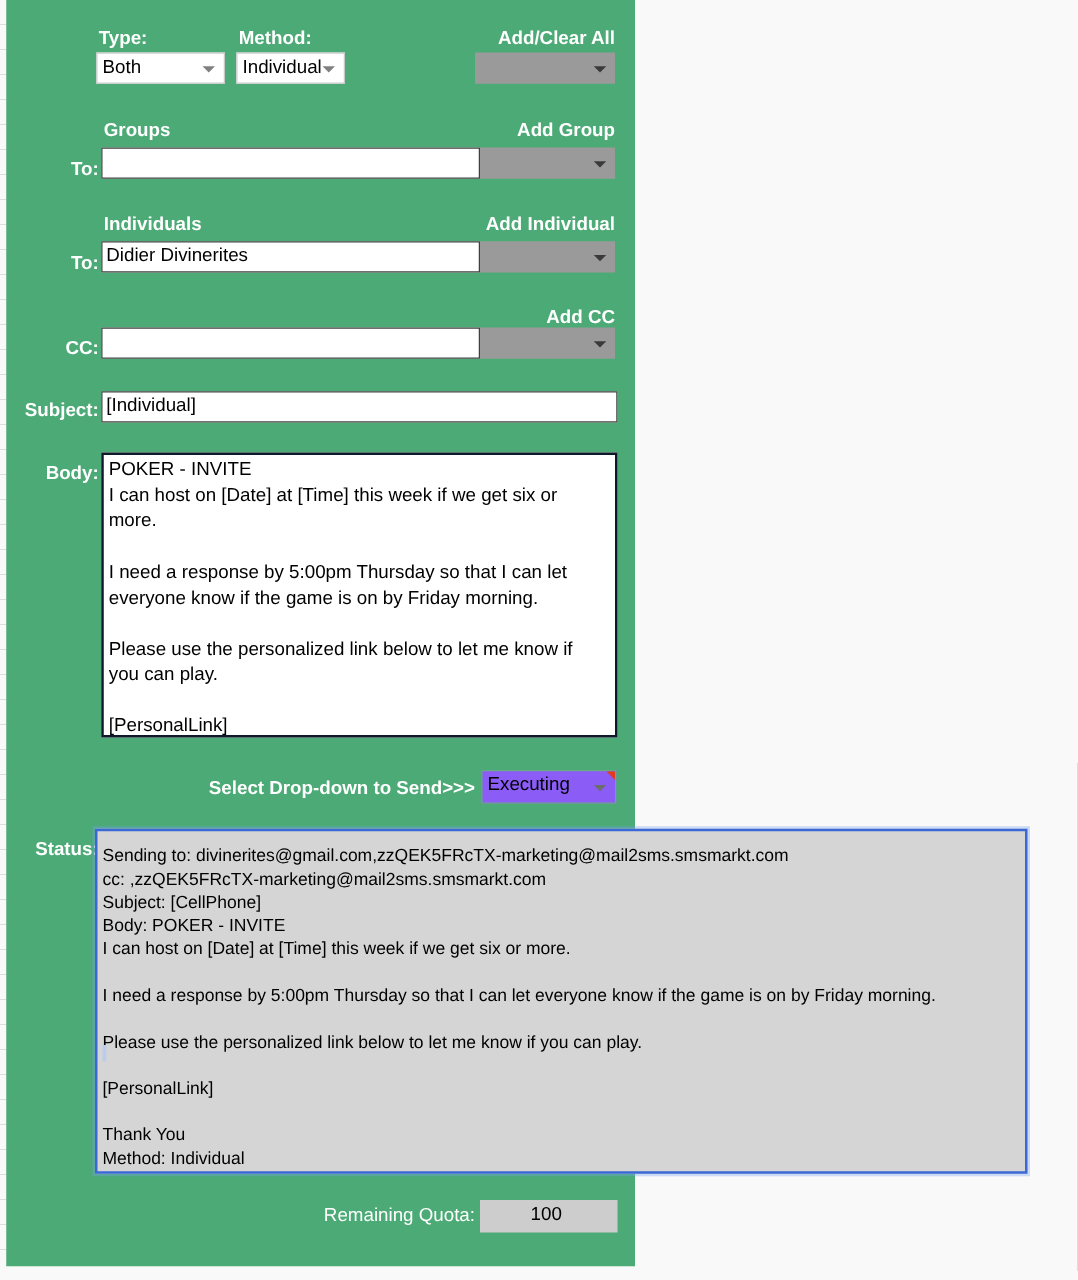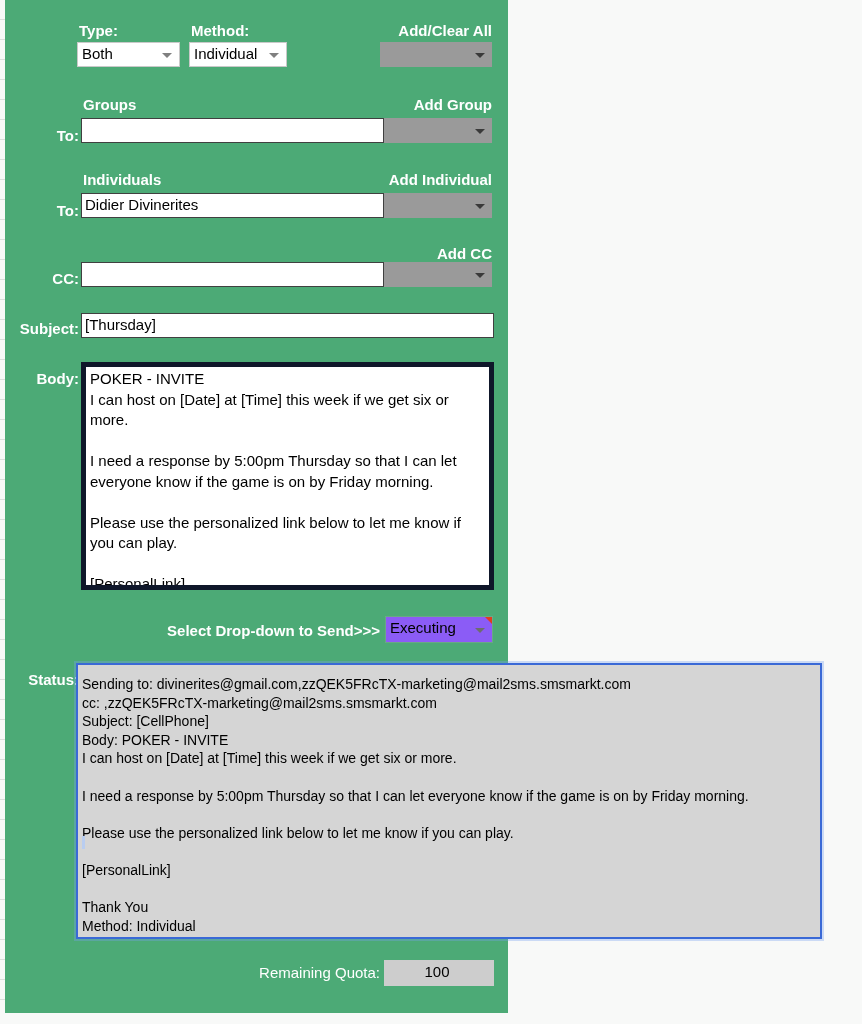--- a/index.html
+++ b/index.html
@@ -118,21 +118,21 @@
     right: 0; top: 0;
     width: 0; height: 0;
     border-left: 7px solid transparent;
     border-top: 7px solid #e23b1e;
   }
 
   
   #body-textarea {
     position: absolute;
     background: #ffffff;
-    border: 5px solid #0f172a;
+    border: 2px solid #0f172a;
     box-sizing: border-box;
     font-size: 15px;
     line-height: 20.5px;
     color: #000000;
     padding: 2px 4px;
     white-space: pre-wrap;
     overflow: hidden;
   }
 
   
@@ -187,21 +187,21 @@
 
 <div id="panel">
 
   <div class="lbl head" style="left:74px; top:22px;">Type:</div>
   <div class="sel" style="left:72px; top:42px; width:103px; height:25px;">
     <span>Both</span>
     <span class="arw"></span>
   </div>
 
   <div class="lbl head" style="left:186px; top:22px;">Method:</div>
-  <div class="sel" style="left:184px; top:42px; width:98px; height:25px;">
+  <div class="sel" style="left:184px; top:42px; width:87px; height:25px;">
     <span>Individual</span>
     <span class="arw"></span>
   </div>
 
   <div class="lbl head right" style="left:300px; top:22px; width:187px;">Add/Clear All</div>
   <div class="gbtn" style="left:375px; top:42px; width:112px; height:25px;">
     <span class="arw"></span>
   </div>
 
   <div class="lbl head" style="left:78px; top:96px;">Groups</div>
@@ -221,21 +221,21 @@
   </div>
 
   <div class="lbl head right" style="left:300px; top:245px; width:187px;">Add CC</div>
   <div class="lbl" style="left:0px; top:270px; width:74px;">CC:</div>
   <div class="tbox" style="left:76px; top:262px; width:303px; height:25px;"></div>
   <div class="gbtn" style="left:379px; top:262px; width:108px; height:25px;">
     <span class="arw"></span>
   </div>
 
   <div class="lbl" style="left:0px; top:320px; width:74px;">Subject:</div>
-  <div class="tbox" style="left:76px; top:313px; width:413px; height:25px;">[Thursday]</div>
+  <div class="tbox" style="left:76px; top:313px; width:413px; height:25px;">[Individual]</div>
 
   <div class="lbl" style="left:0px; top:370px; width:74px;">Body:</div>
   <div id="body-textarea" style="left:76px; top:362px; width:413px; height:228px;">POKER - INVITE
 I can host on [Date] at [Time] this week if we get six or
 more.
 
 I need a response by 5:00pm Thursday so that I can let
 everyone know if the game is on by Friday morning.
 
 Please use the personalized link below to let me know if

